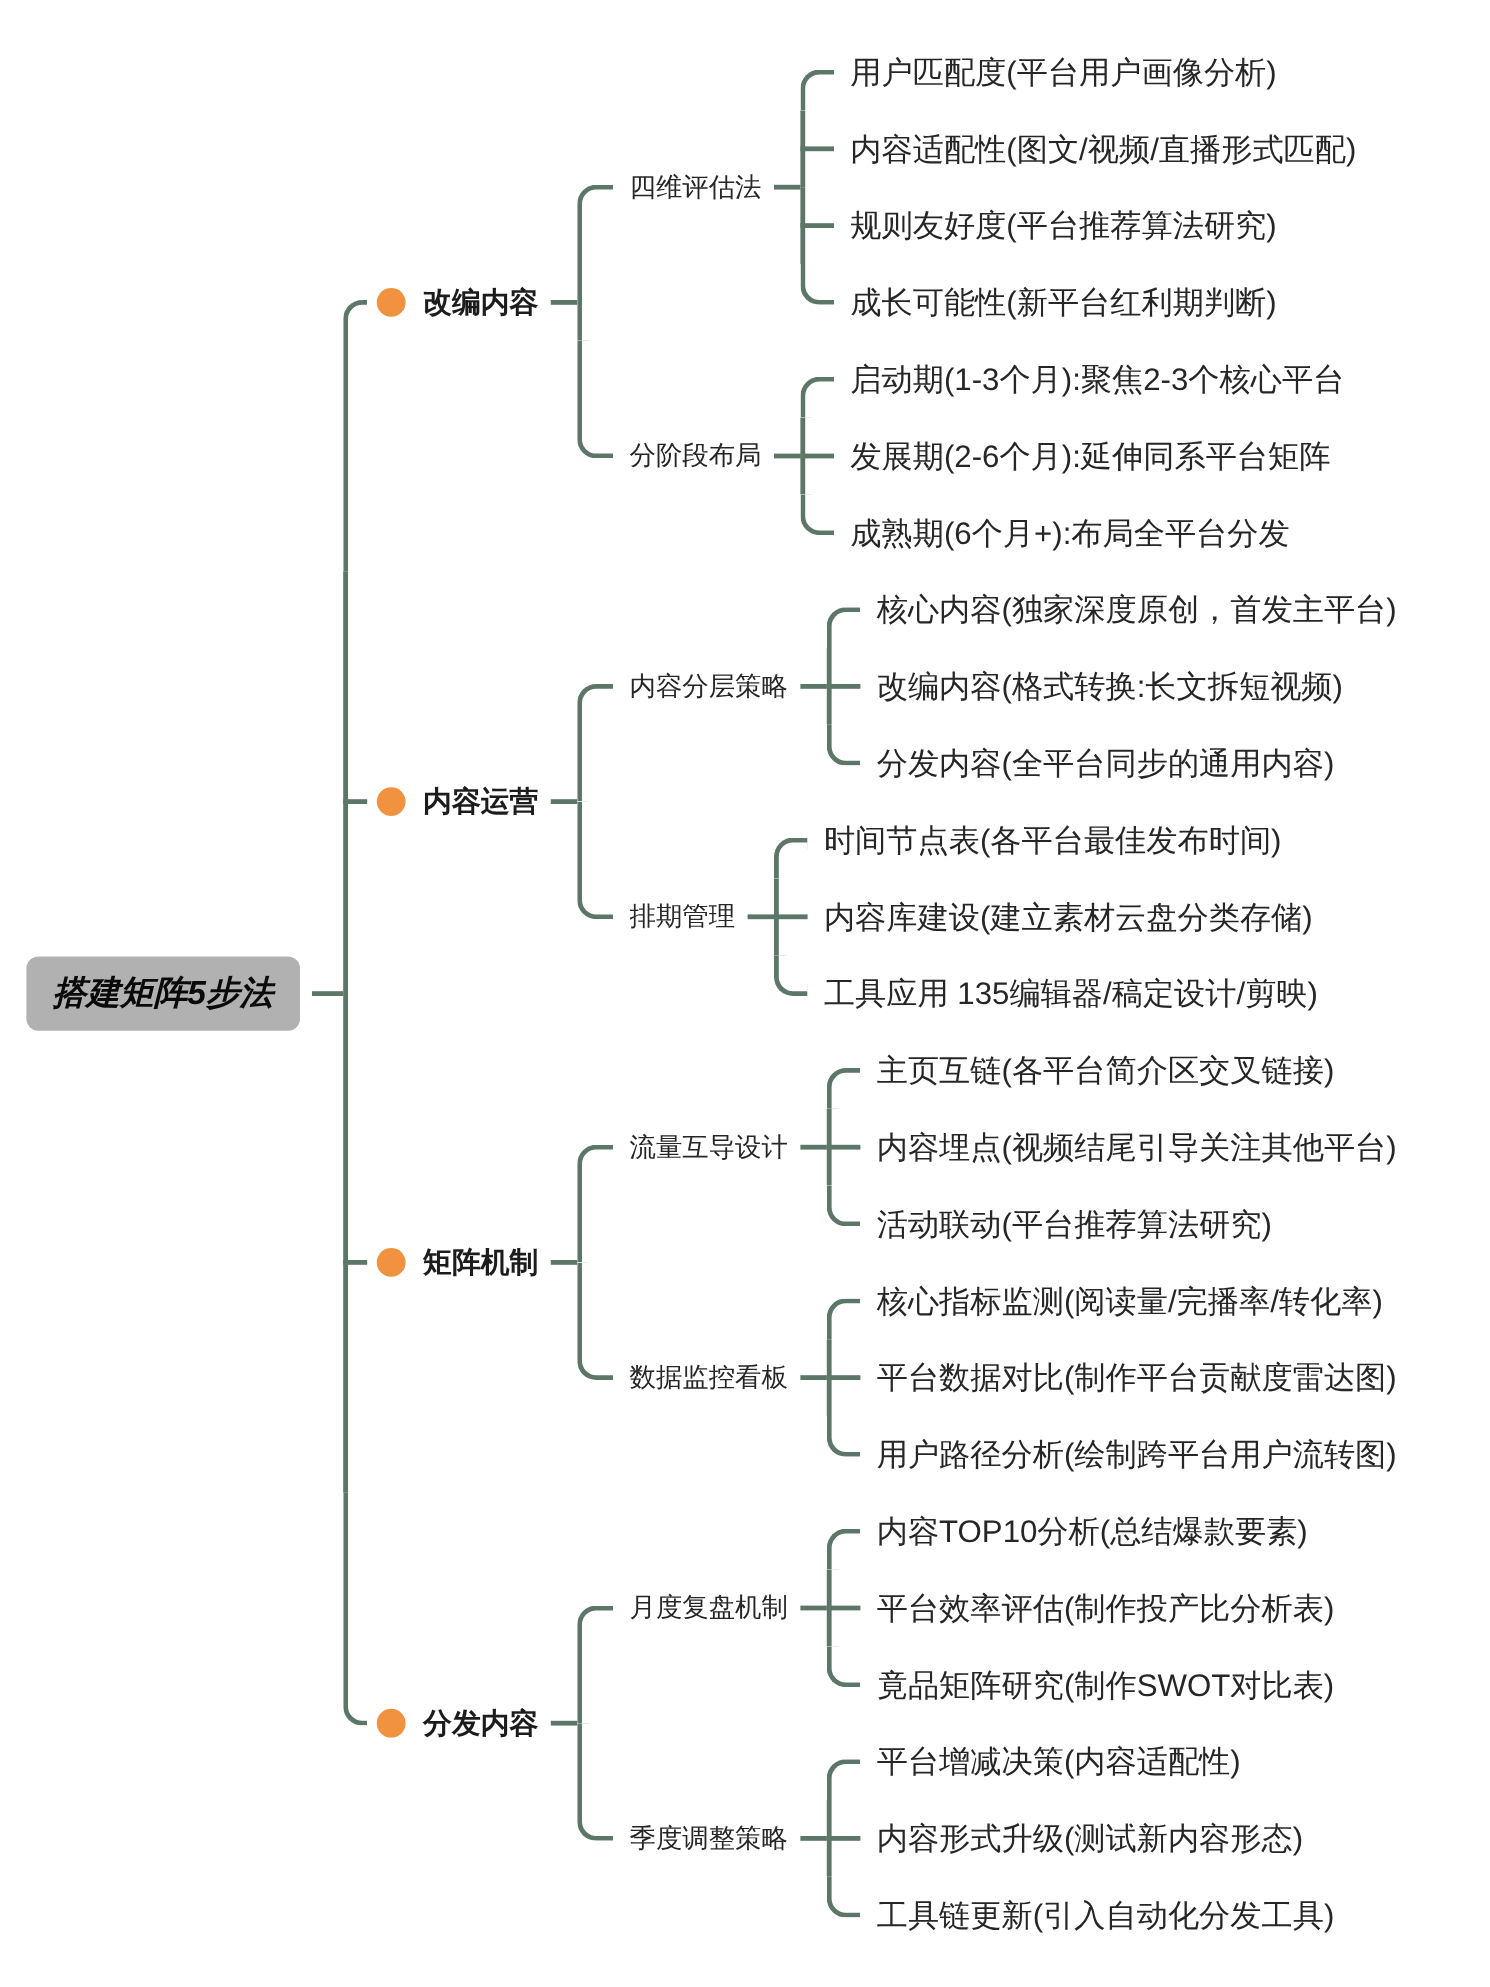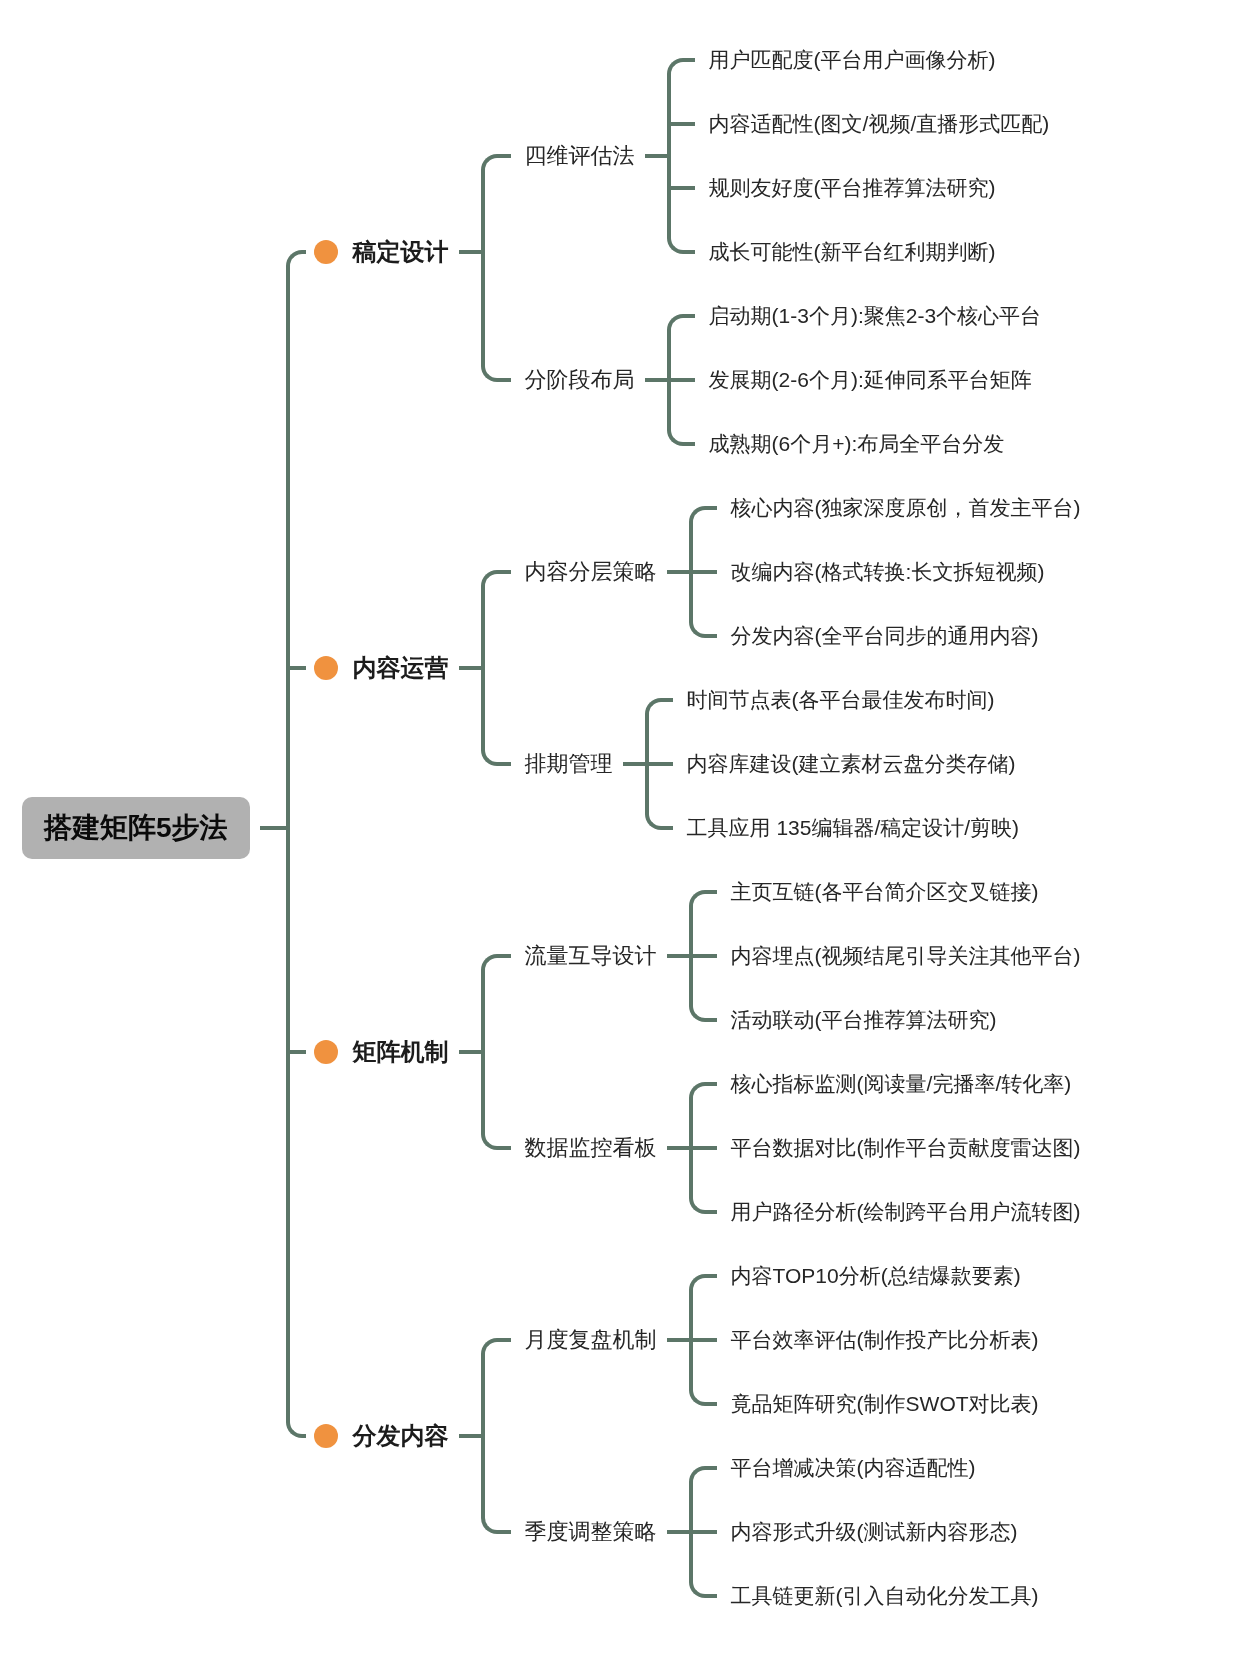--- a/index.html
+++ b/index.html
@@ -86,55 +86,56 @@
   }
 
   .node { display: flex; align-items: center; flex: none; }
   .label { white-space: nowrap; color: #232323; }
 
   
   .node.l0 {
     background: #b1b1b1;
     border-radius: 10px;
     padding: 12px 22px;
+    font-style: italic;
   }
   .node.l0 .label { font-size: 28px; font-weight: 700; color: #0a0a0a; }
 
   
   .node.l1 .label { font-size: 24px; font-weight: 700; color: #1c1c1c; }
   .dot {
     width: 24px; height: 24px;
     border-radius: 50%;
     background: var(--dot);
     margin-right: 15px;
     flex: none;
   }
 
   
   .node.l2 { padding-left: 6px; }
   .node.l2 .label { font-size: 22px; color: #262626; }
 
   
   .node.l3 { padding-left: 6px; }
-  .node.l3 .label { font-size: 21px; color: #262626; }
+  .node.l3 .label { font-size: 26px; color: #262626; }
 </style>
 </head>
 <body>
 
 <div class="mindmap" id="canvas" style="--line: #5c7668; --dot: #f0923f; background: rgb(255, 255, 255);">
     <div class="branch has-kids">
       <div class="node l0">
         <span class="label">搭建矩阵5步法</span>
       </div>
       <div class="stem" style="width: 26px;"></div>
       <div class="children children-d1">
         <div class="branch has-kids">
           <div class="node l1">
             <span class="dot"></span>
-            <span class="label">稿定设计</span>
+            <span class="label">改编内容</span>
           </div>
           <div class="stem"></div>
           <div class="children children-d2">
             <div class="branch has-kids">
               <div class="node l2">
                 <span class="label">四维评估法</span>
               </div>
               <div class="stem"></div>
               <div class="children children-d3">
                 <div class="branch leaf">

